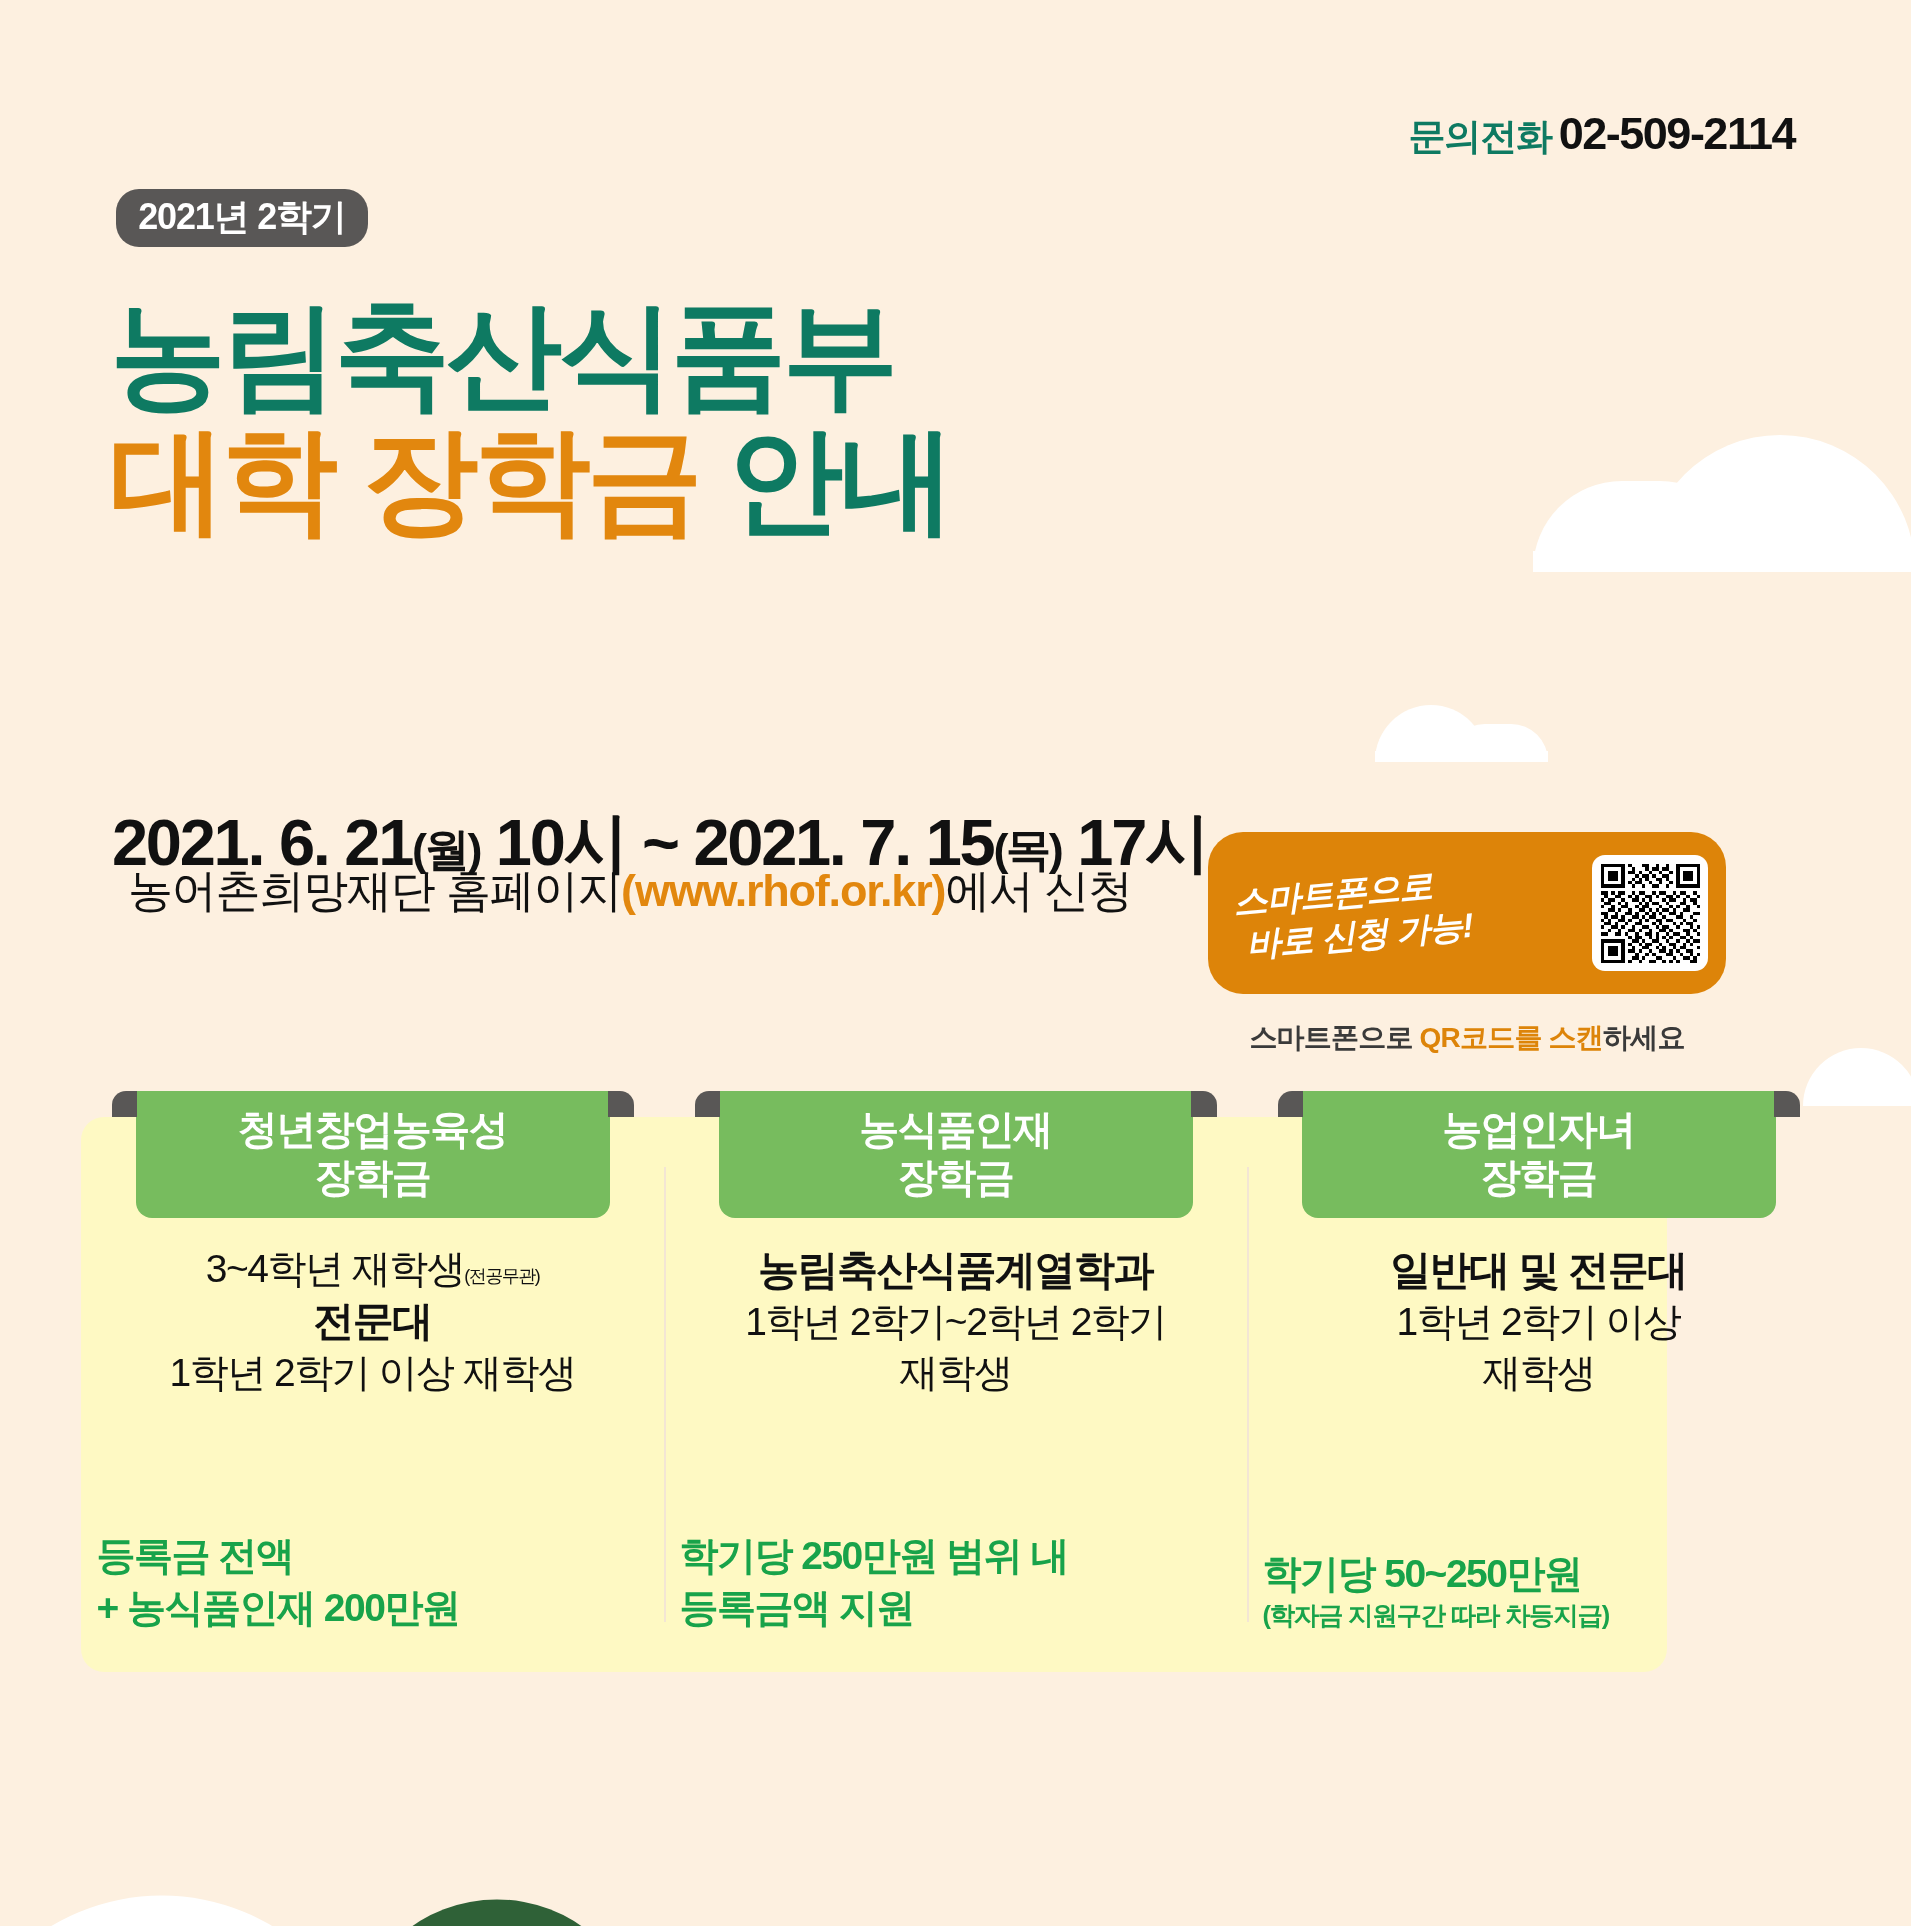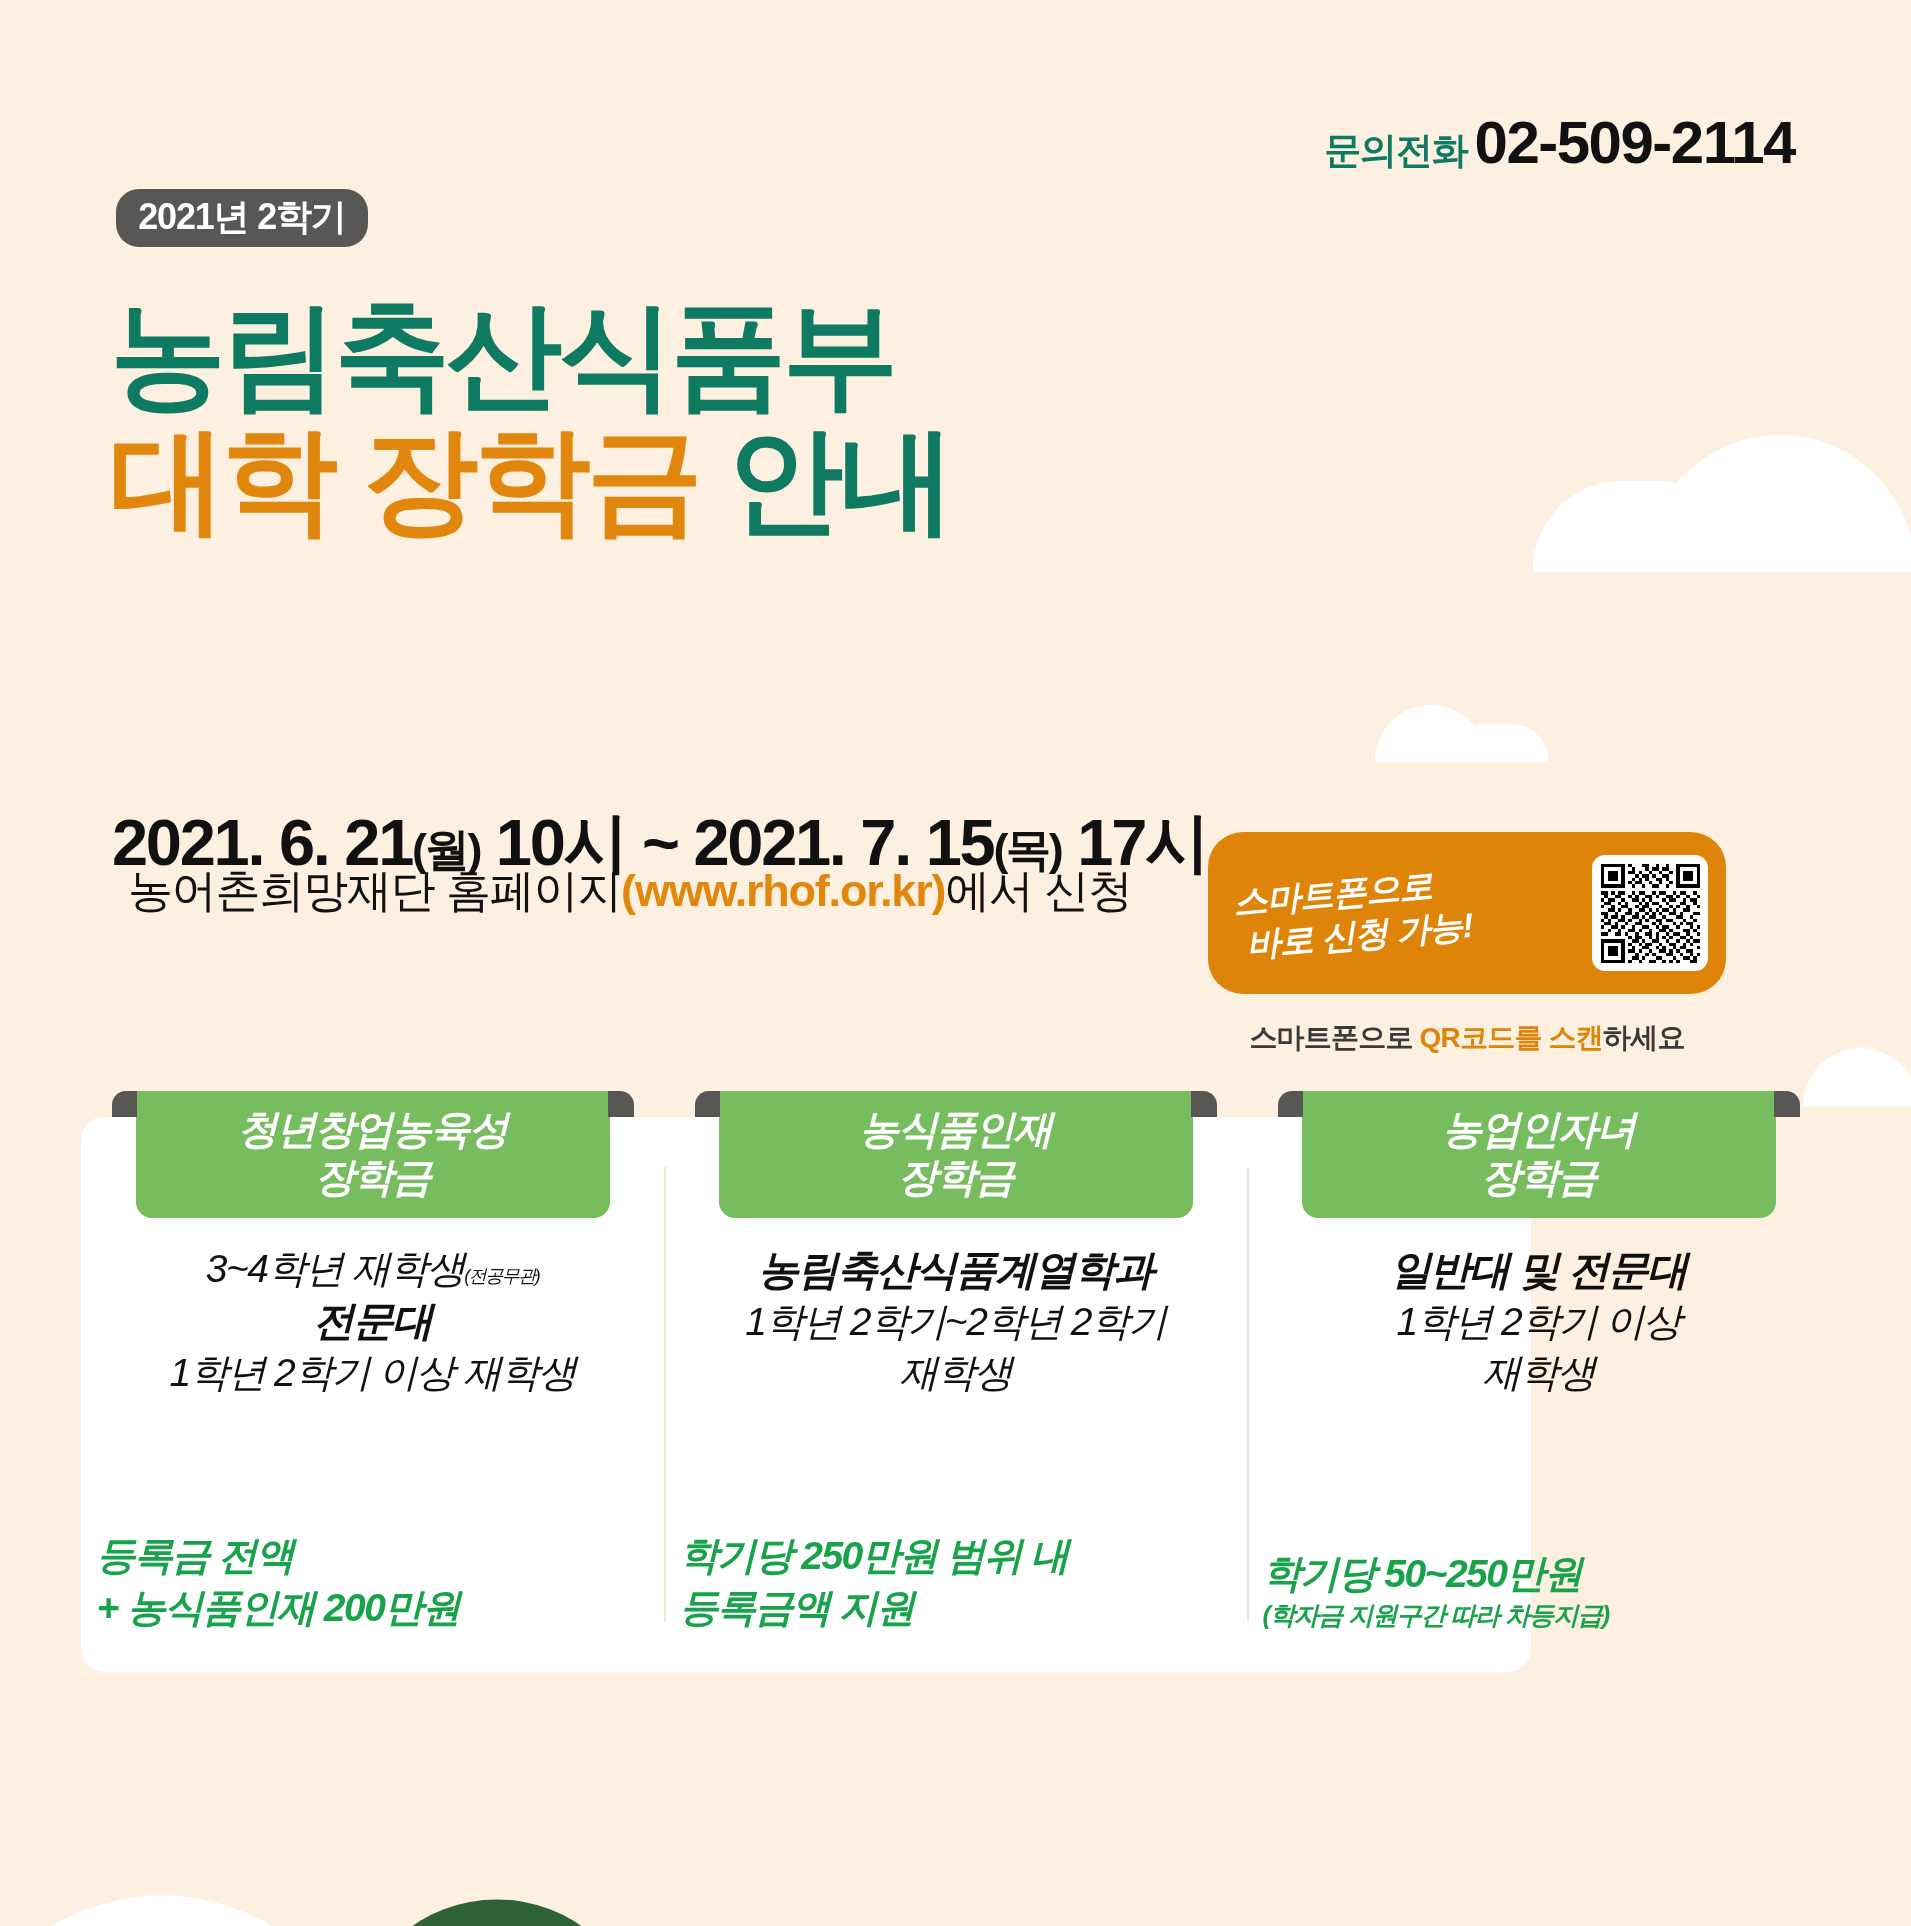--- a/index.html
+++ b/index.html
@@ -23,21 +23,21 @@
   
   .phone-line{
     position:absolute; right:116px; top:108px;
     display:flex; align-items:baseline; gap:7px;
     white-space:nowrap;
   }
   .phone-label{
     font-size:37px; font-weight:700; color:#0E7A62; letter-spacing:-1.2px;text-align:right;
   }
   .phone-number{
-    font-size:60px; font-weight:700; color:#111111; letter-spacing:-1.5px;
+    font-size:45px; font-weight:700; color:#111111; letter-spacing:-1.5px;
   }
 
   .semester-badge{
     position:absolute; left:116px; top:189px;
     background:#595756; color:#FFFFFF;
     border-radius:23px;
     padding:10px 22.3px 12.3px 22.3px;
     font-size:36px; font-weight:700; letter-spacing:-1.2px;
     line-height:1;
   }
@@ -99,24 +99,23 @@
     position:absolute; left:1233px; top:1019px;
     width:468px; text-align:center;
     font-size:28px; font-weight:600; color:#3A3A3A;
     letter-spacing:-0.8px; white-space:nowrap;
   }
   .qr-caption .hl{ color:#DD8409; font-weight:800; }
 
   
   .cards-panel{
     position:absolute; left:81px; top:1117px;
-    width:1450px; height:555px;
-    background:#ffffff;
+    width:1586px; height:555px;
+    background:#fef9c3;
     border-radius:23px;
-    font-style:italic;
   }
   .divider{
     position:absolute; top:50px; width:1.9px; height:455px;
     background:#F3E6D4;
   }
   .divider.d1{ left:583px; }
   .divider.d2{ left:1166px; }
 
   .card{
     position:absolute; top:0; width:583px; height:100%;

